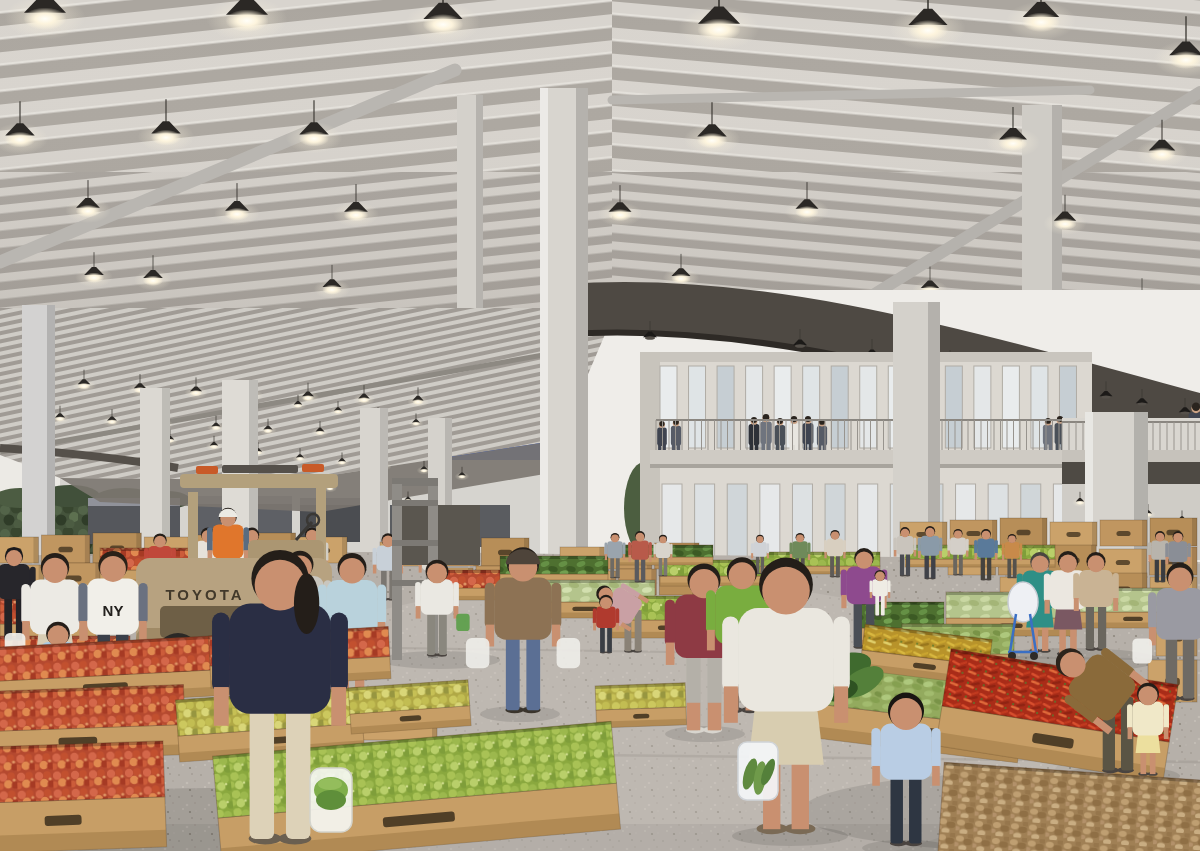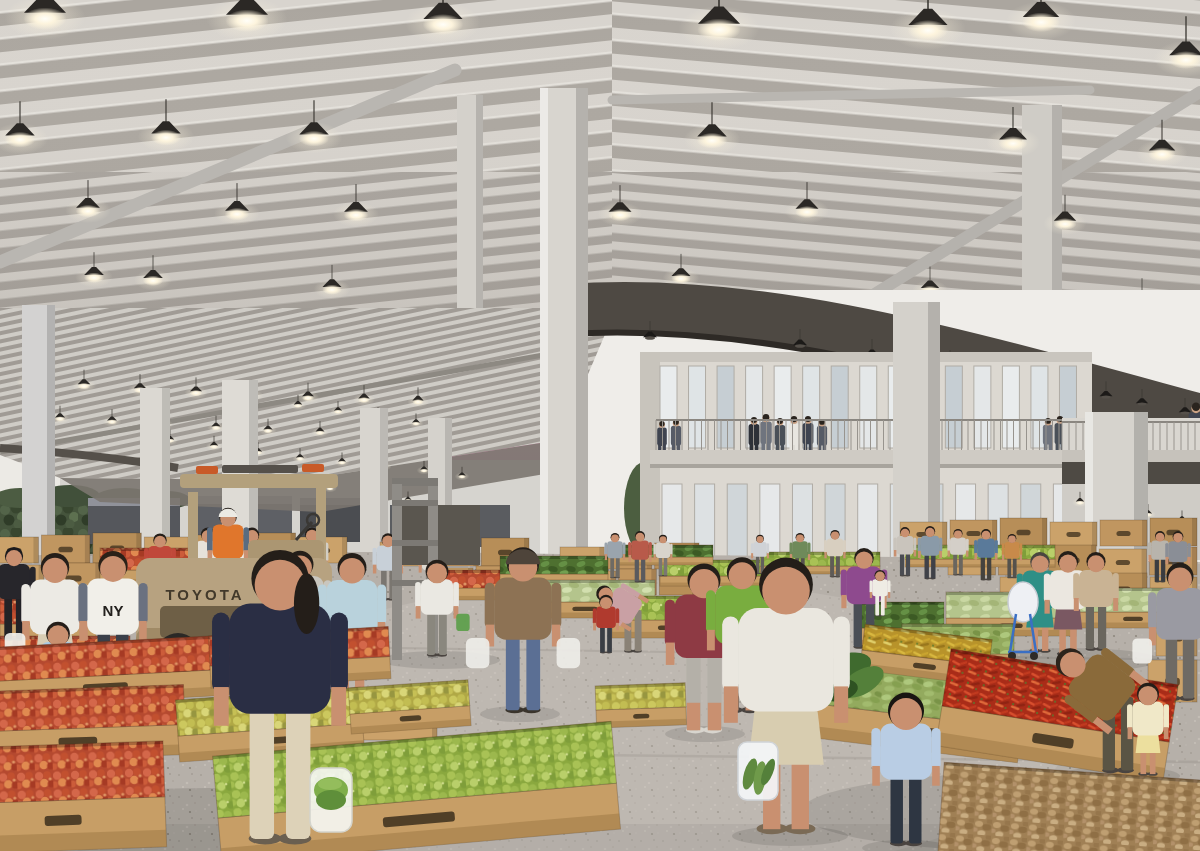--- a/index.html
+++ b/index.html
@@ -1,16 +1,16 @@
 <!DOCTYPE html>
 <html><head>
 <meta charset="utf-8">
 <style>
   html,body{margin:0;padding:0;background:#777;}
-  .stage{width:1200px;height:851px;position:relative;overflow:hidden;background:#f9a8d4;
+  .stage{width:1200px;height:851px;position:relative;overflow:hidden;background:#1d4ed8;
          font-family:"Liberation Sans",sans-serif;}
   svg{display:block;}
   text{font-family:"Liberation Sans",sans-serif;}
 </style>
 </head>
 <body>
 
 <div class="stage">
 <svg width="1200" height="851" viewBox="0 0 1200 851">
   <title>Covered fruit and vegetable market hall — architectural rendering</title>

